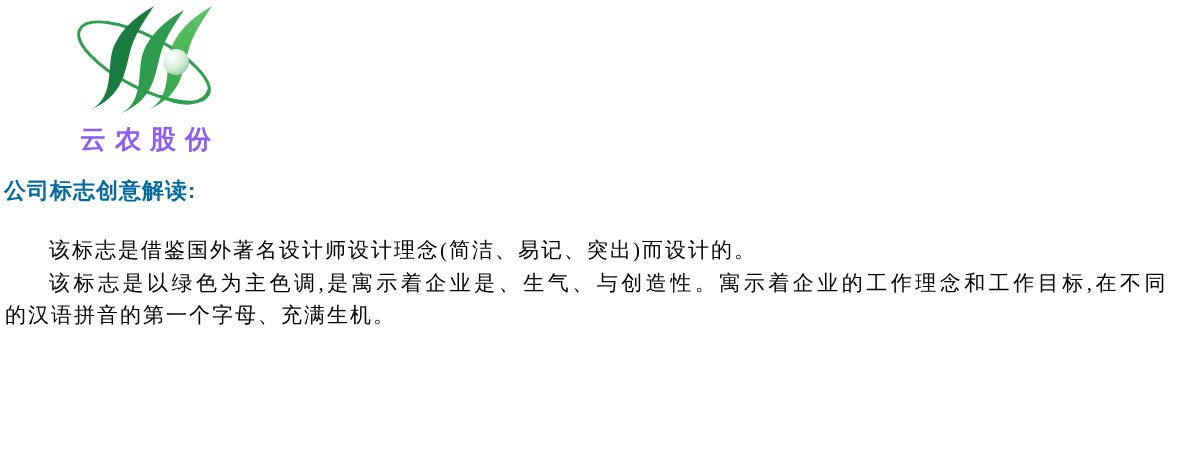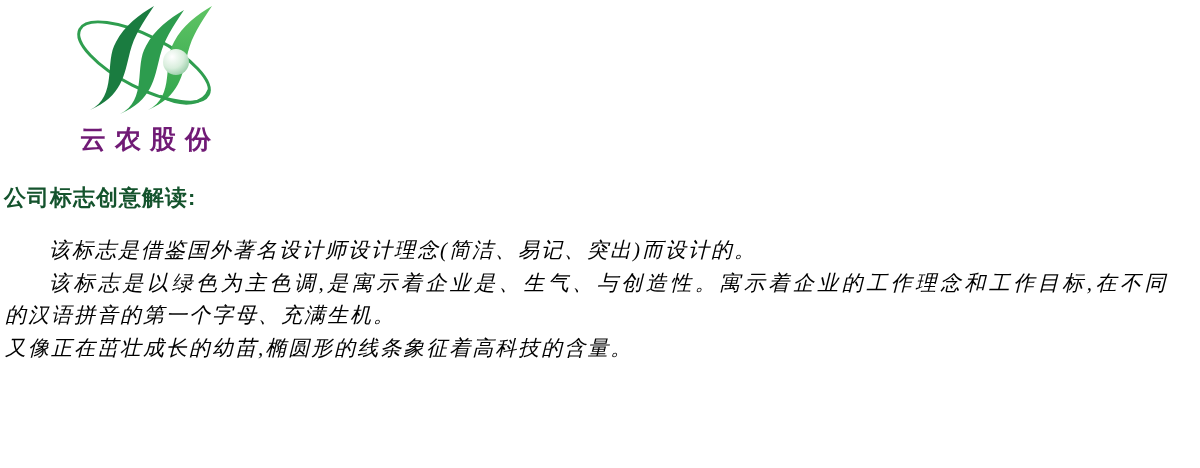--- a/index.html
+++ b/index.html
@@ -23,56 +23,55 @@
   .logo-svg {
     display: block;
     width: 155px;
     height: 112px;
   }
   .logo-name {
     margin-top: 6px;
     padding-left: 18px;
     font-size: 26px;
     letter-spacing: 9px;
-    color: #701a75;
+    color: #8b5cf6;
     font-family: "Liberation Serif", serif;
     font-weight: bold;
     white-space: nowrap;
   }
 
   
   .heading {
     position: absolute;
     left: 4px;
-    top: 183px;
+    top: 176px;
     margin: 0;
     font-size: 22px;
     font-weight: bold;
     letter-spacing: 1px;
-    color: #14532d;
+    color: #0369a1;
     font-family: "Liberation Sans", sans-serif;
     white-space: nowrap;
   }
 
   
   .body-text {
     position: absolute;
     left: 5px;
     top: 234px;
     width: 1195px;
     color: #000000;
     font-family: "Liberation Serif", serif;
     font-size: 21px;
   }
   .body-line {
     height: 32.5px;
     line-height: 32.5px;
     letter-spacing: 2px;
     white-space: nowrap;
-    font-style: italic;
   }
   .body-line.indent { padding-left: 44px; }
   .body-line.stretch { letter-spacing: 3.5px; }
 </style>
 </head>
 <body>
 
 <div class="page">
 
   <div class="logo-block">
@@ -102,16 +101,15 @@
     </svg>
     <div class="logo-name">云农股份</div>
   </div>
 
   <h1 class="heading">公司标志创意解读:</h1>
 
   <div class="body-text">
     <div class="body-line indent">该标志是借鉴国外著名设计师设计理念(简洁、易记、突出)而设计的。</div>
     <div class="body-line indent stretch">该标志是以绿色为主色调,是寓示着企业是、生气、与创造性。寓示着企业的工作理念和工作目标,在不同</div>
     <div class="body-line">的汉语拼音的第一个字母、充满生机。</div>
-    <div class="body-line">又像正在茁壮成长的幼苗,椭圆形的线条象征着高科技的含量。</div>
   </div>
 
 </div>
 
 </body></html>

